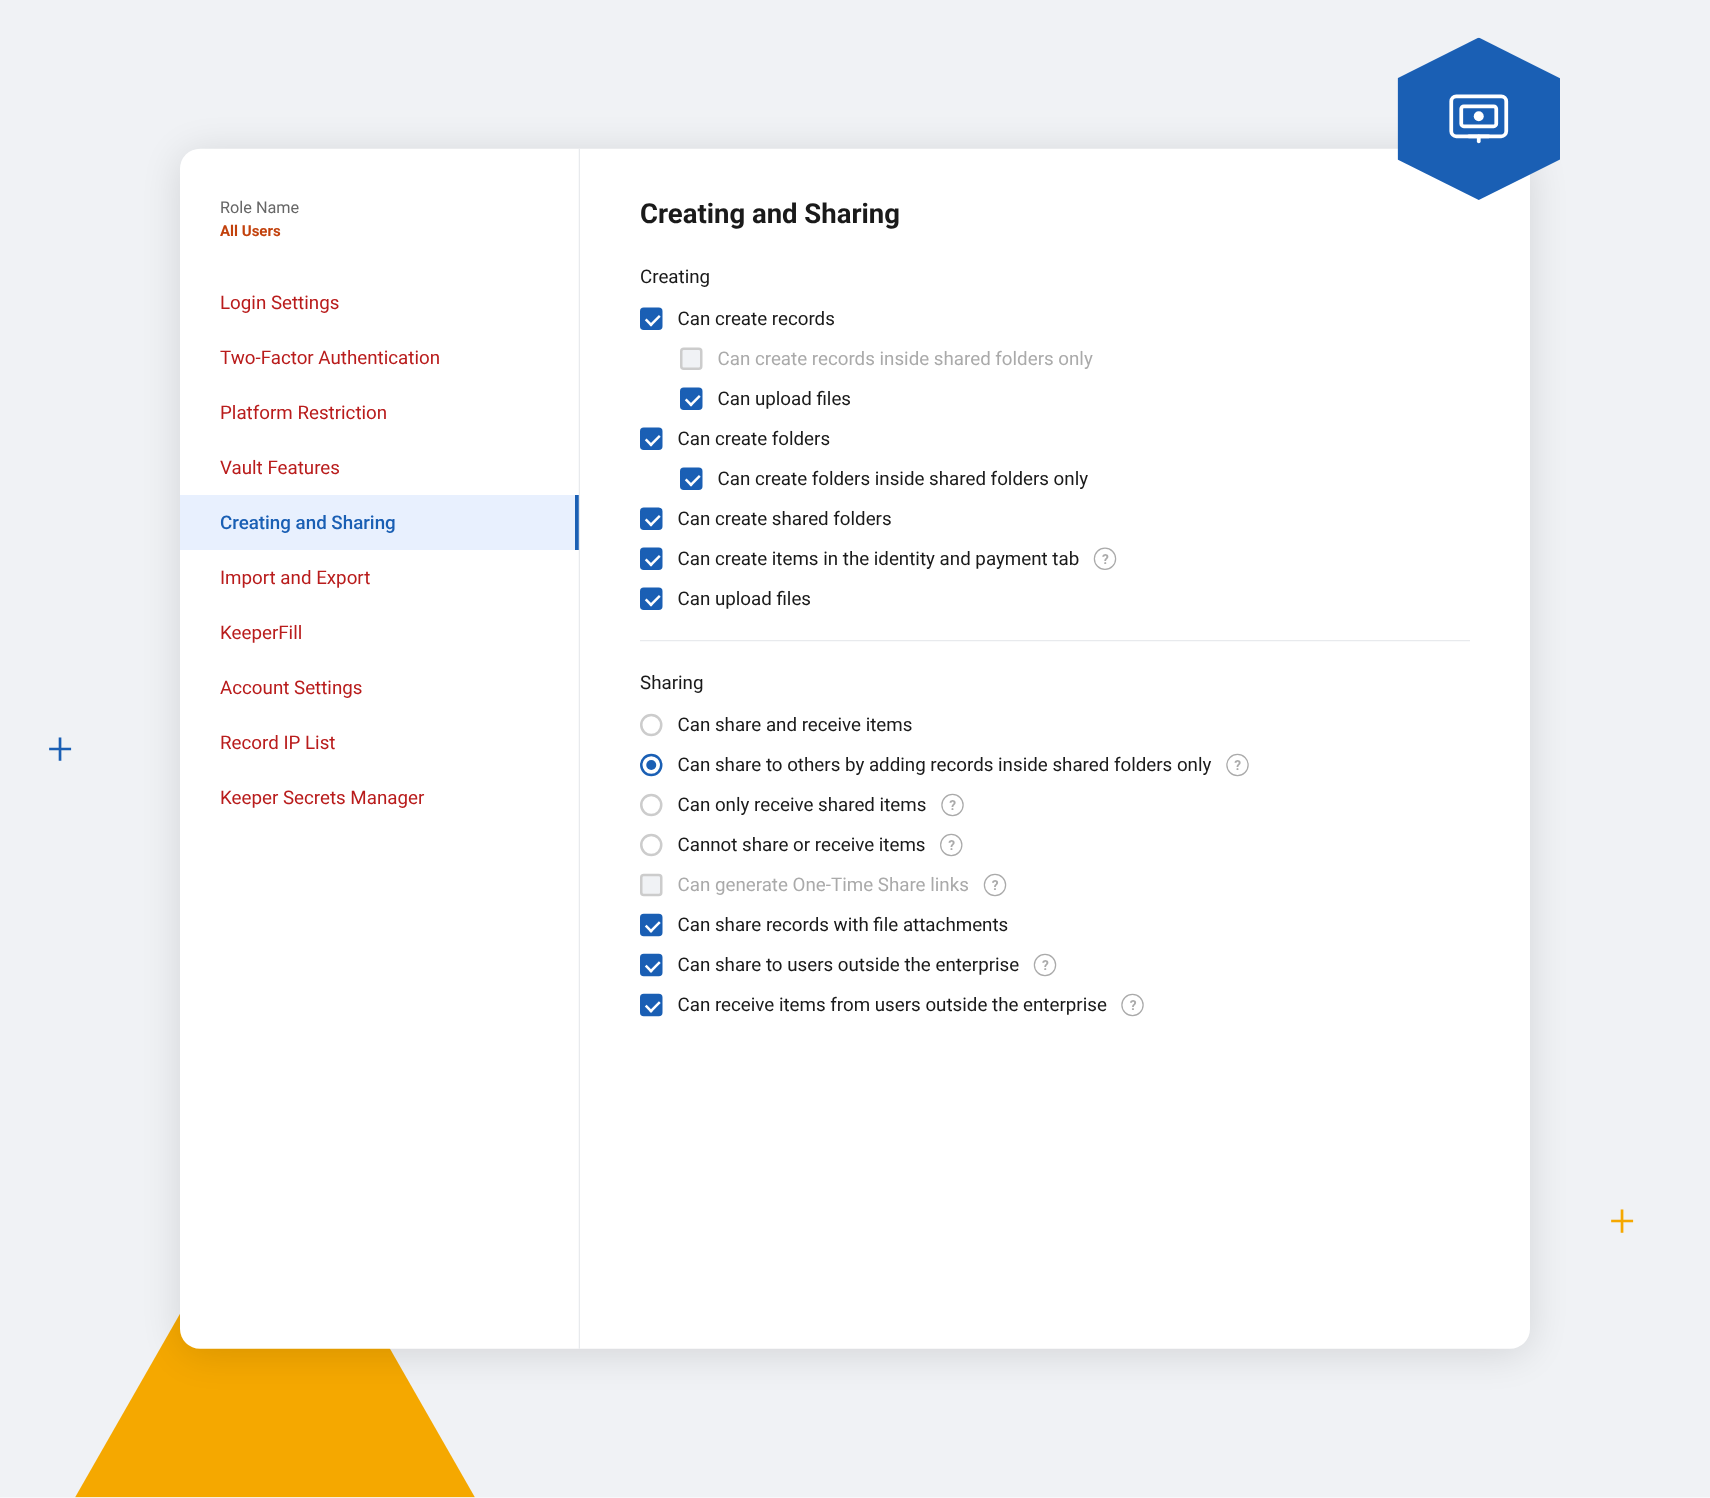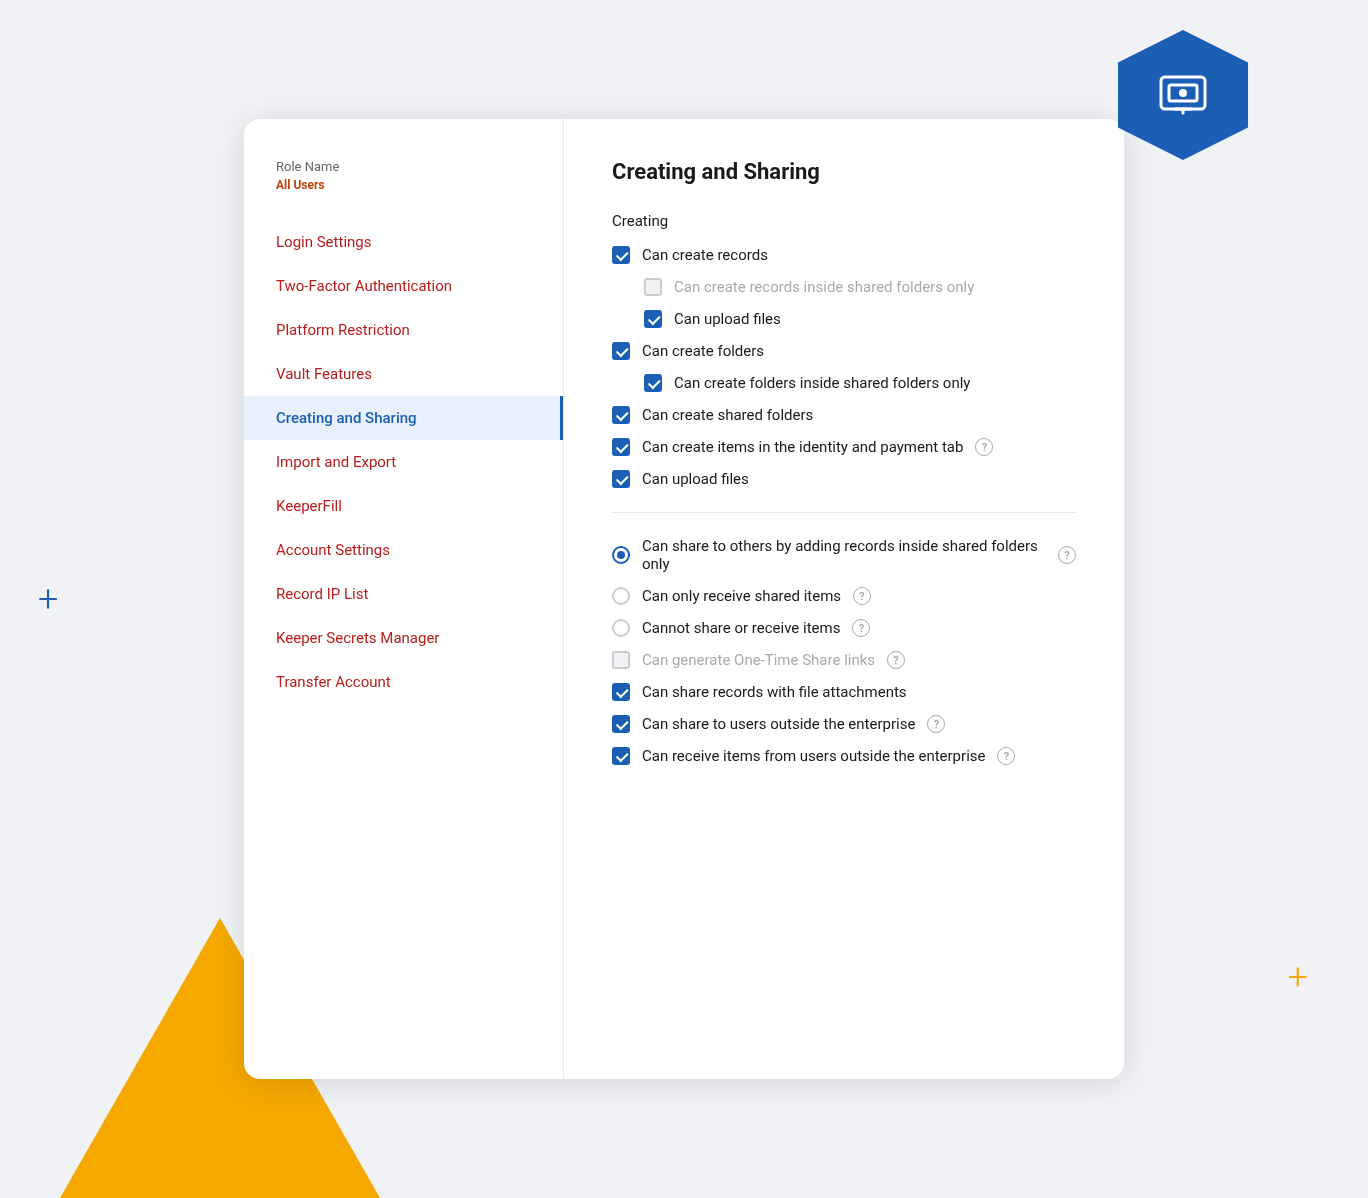--- a/index.html
+++ b/index.html
@@ -62,21 +62,21 @@
       font-weight: 300;
       z-index: 10;
     }
 
     
     .card {
       background: #fff;
       border-radius: 16px;
       box-shadow: 0 4px 32px rgba(0,0,0,0.12);
       display: flex;
-      width: 880px;
+      width: 1080px;
       min-height: 960px;
       position: relative;
       z-index: 5;
     }
 
     
     .sidebar {
       width: 320px;
       flex-shrink: 0;
       padding: 40px 0 40px 0;
@@ -257,21 +257,20 @@
       <li class="">Login Settings</li>
       <li class="">Two-Factor Authentication</li>
       <li class="">Platform Restriction</li>
       <li class="">Vault Features</li>
       <li class="active">Creating and Sharing</li>
       <li class="">Import and Export</li>
       <li class="">KeeperFill</li>
       <li class="">Account Settings</li>
       <li class="">Record IP List</li>
       <li class="">Keeper Secrets Manager</li>
-      <li class="">Transfer Account</li>
     </ul>
   </div>
 
   <div class="main-content">
     <div class="page-title">Creating and Sharing</div>
 
     <div class="section-title">Creating</div>
 
     <div class="check-item">
       <div class="checkbox checked"></div>
@@ -309,21 +308,26 @@
       <span class="help-icon">?</span>
     </div>
 
     <div class="check-item">
       <div class="checkbox checked"></div>
       <span>Can upload files</span>
     </div>
 
     <hr class="divider">
 
-
+    <div class="section-title">Sharing</div>
+
+    <div class="radio-item">
+      <div class="radio"></div>
+      <span>Can share and receive items</span>
+    </div>
 
     <div class="radio-item">
       <div class="radio selected"></div>
       <span>Can share to others by adding records inside shared folders only</span>
       <span class="help-icon">?</span>
     </div>
 
     <div class="radio-item">
       <div class="radio"></div>
       <span>Can only receive shared items</span>

